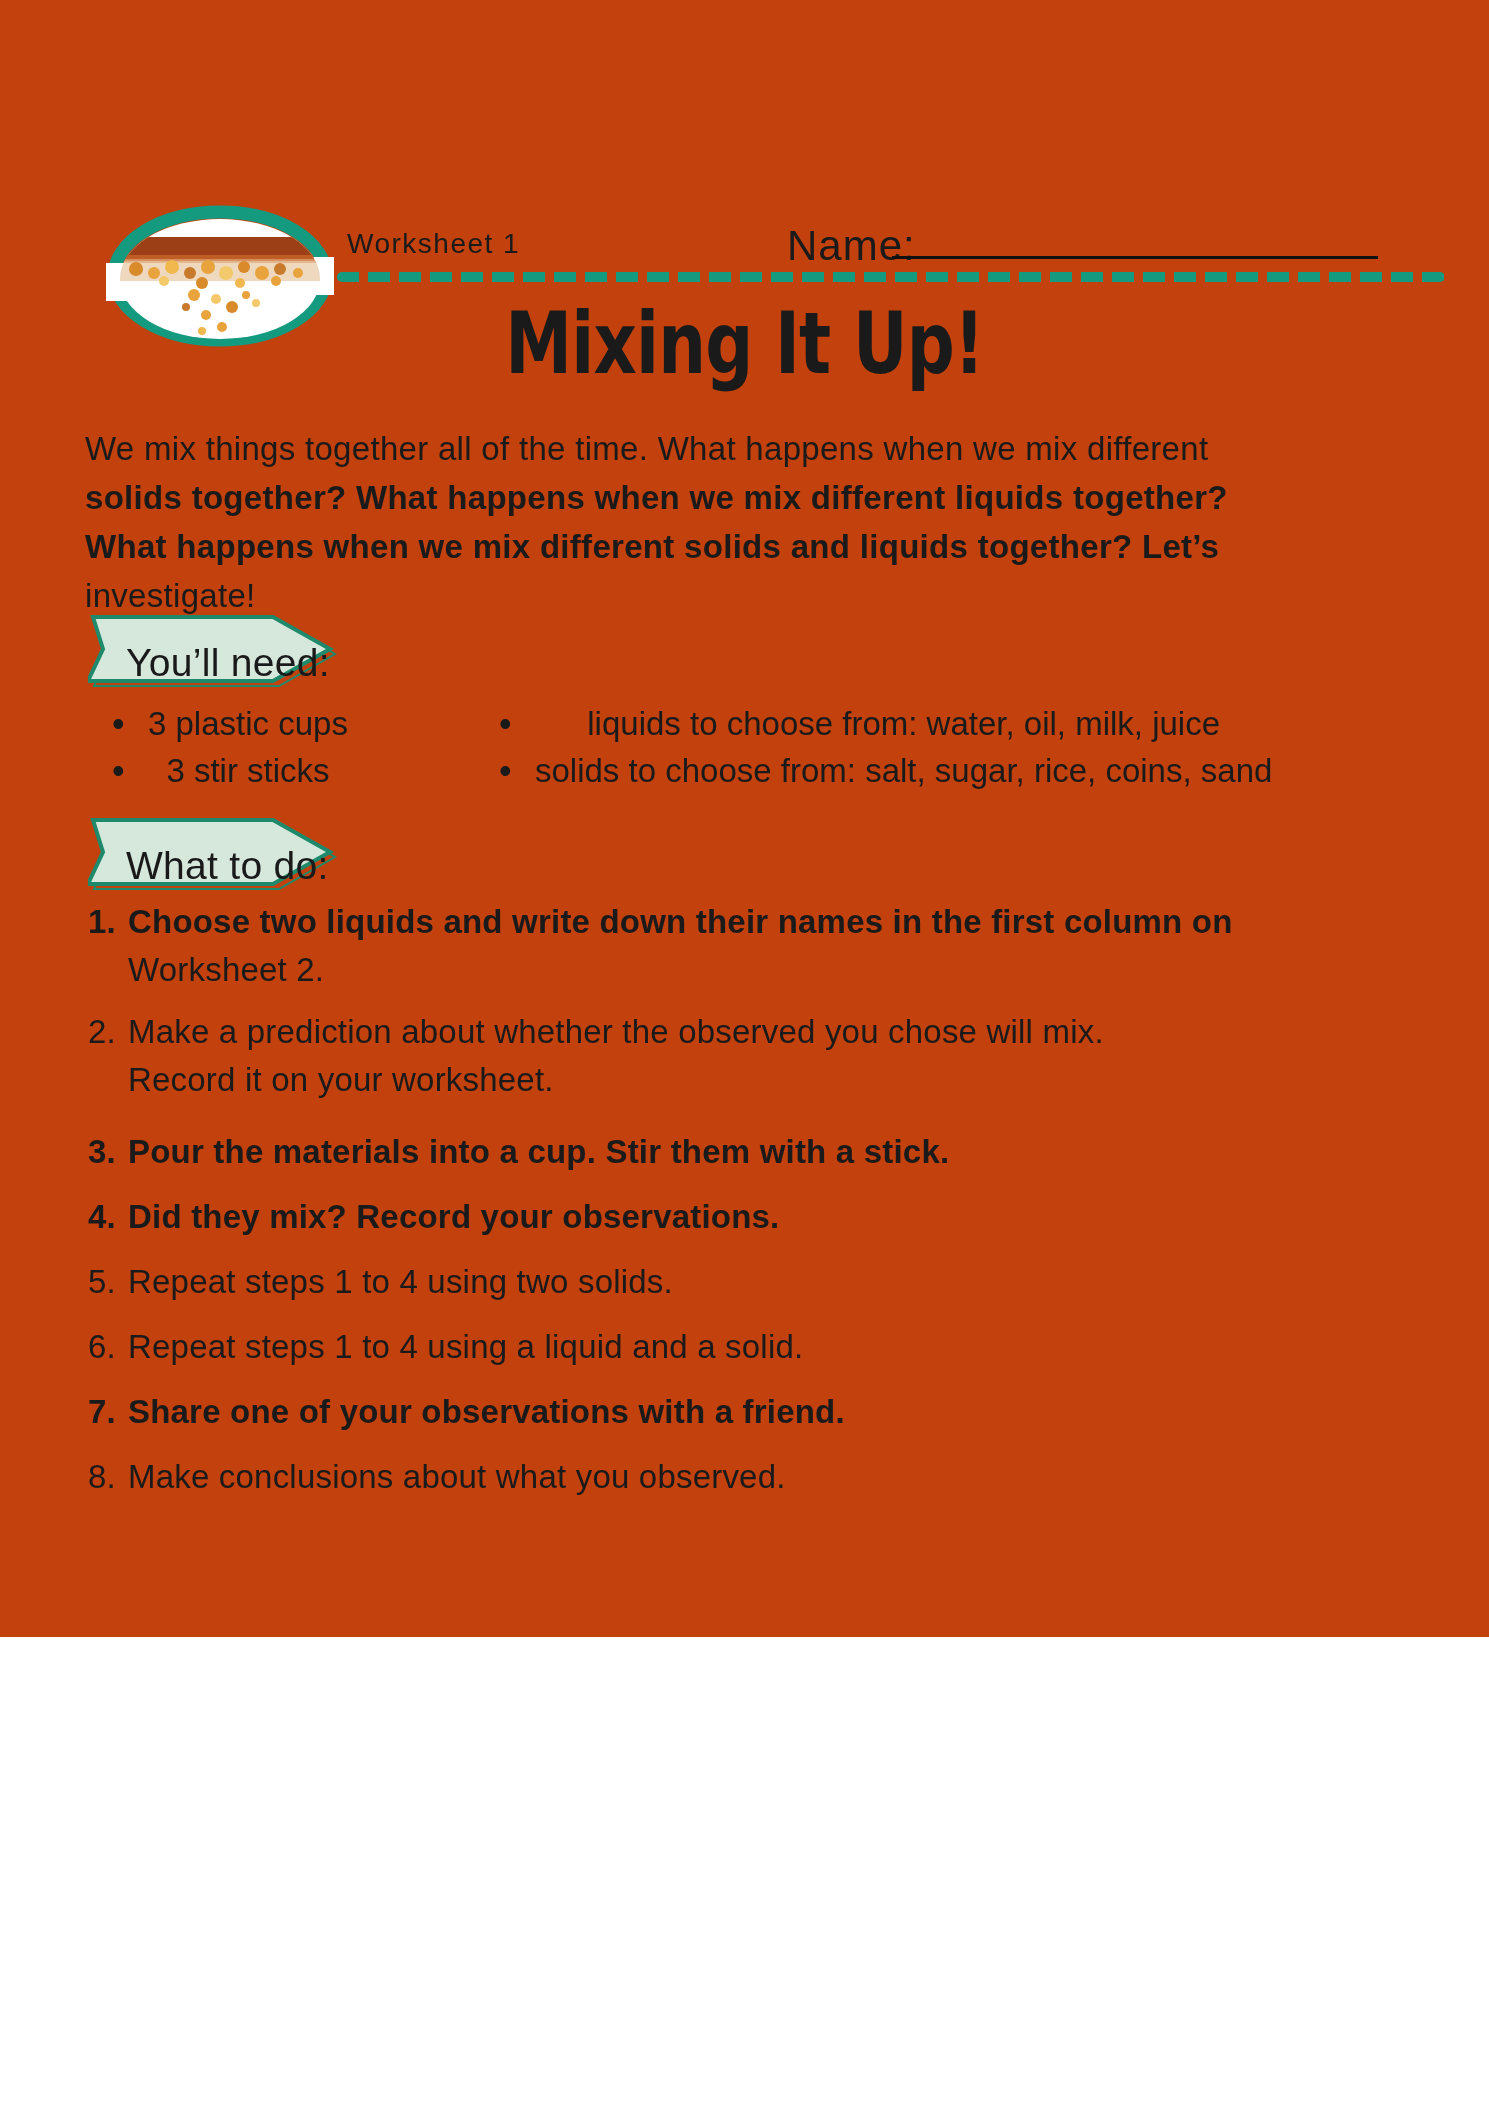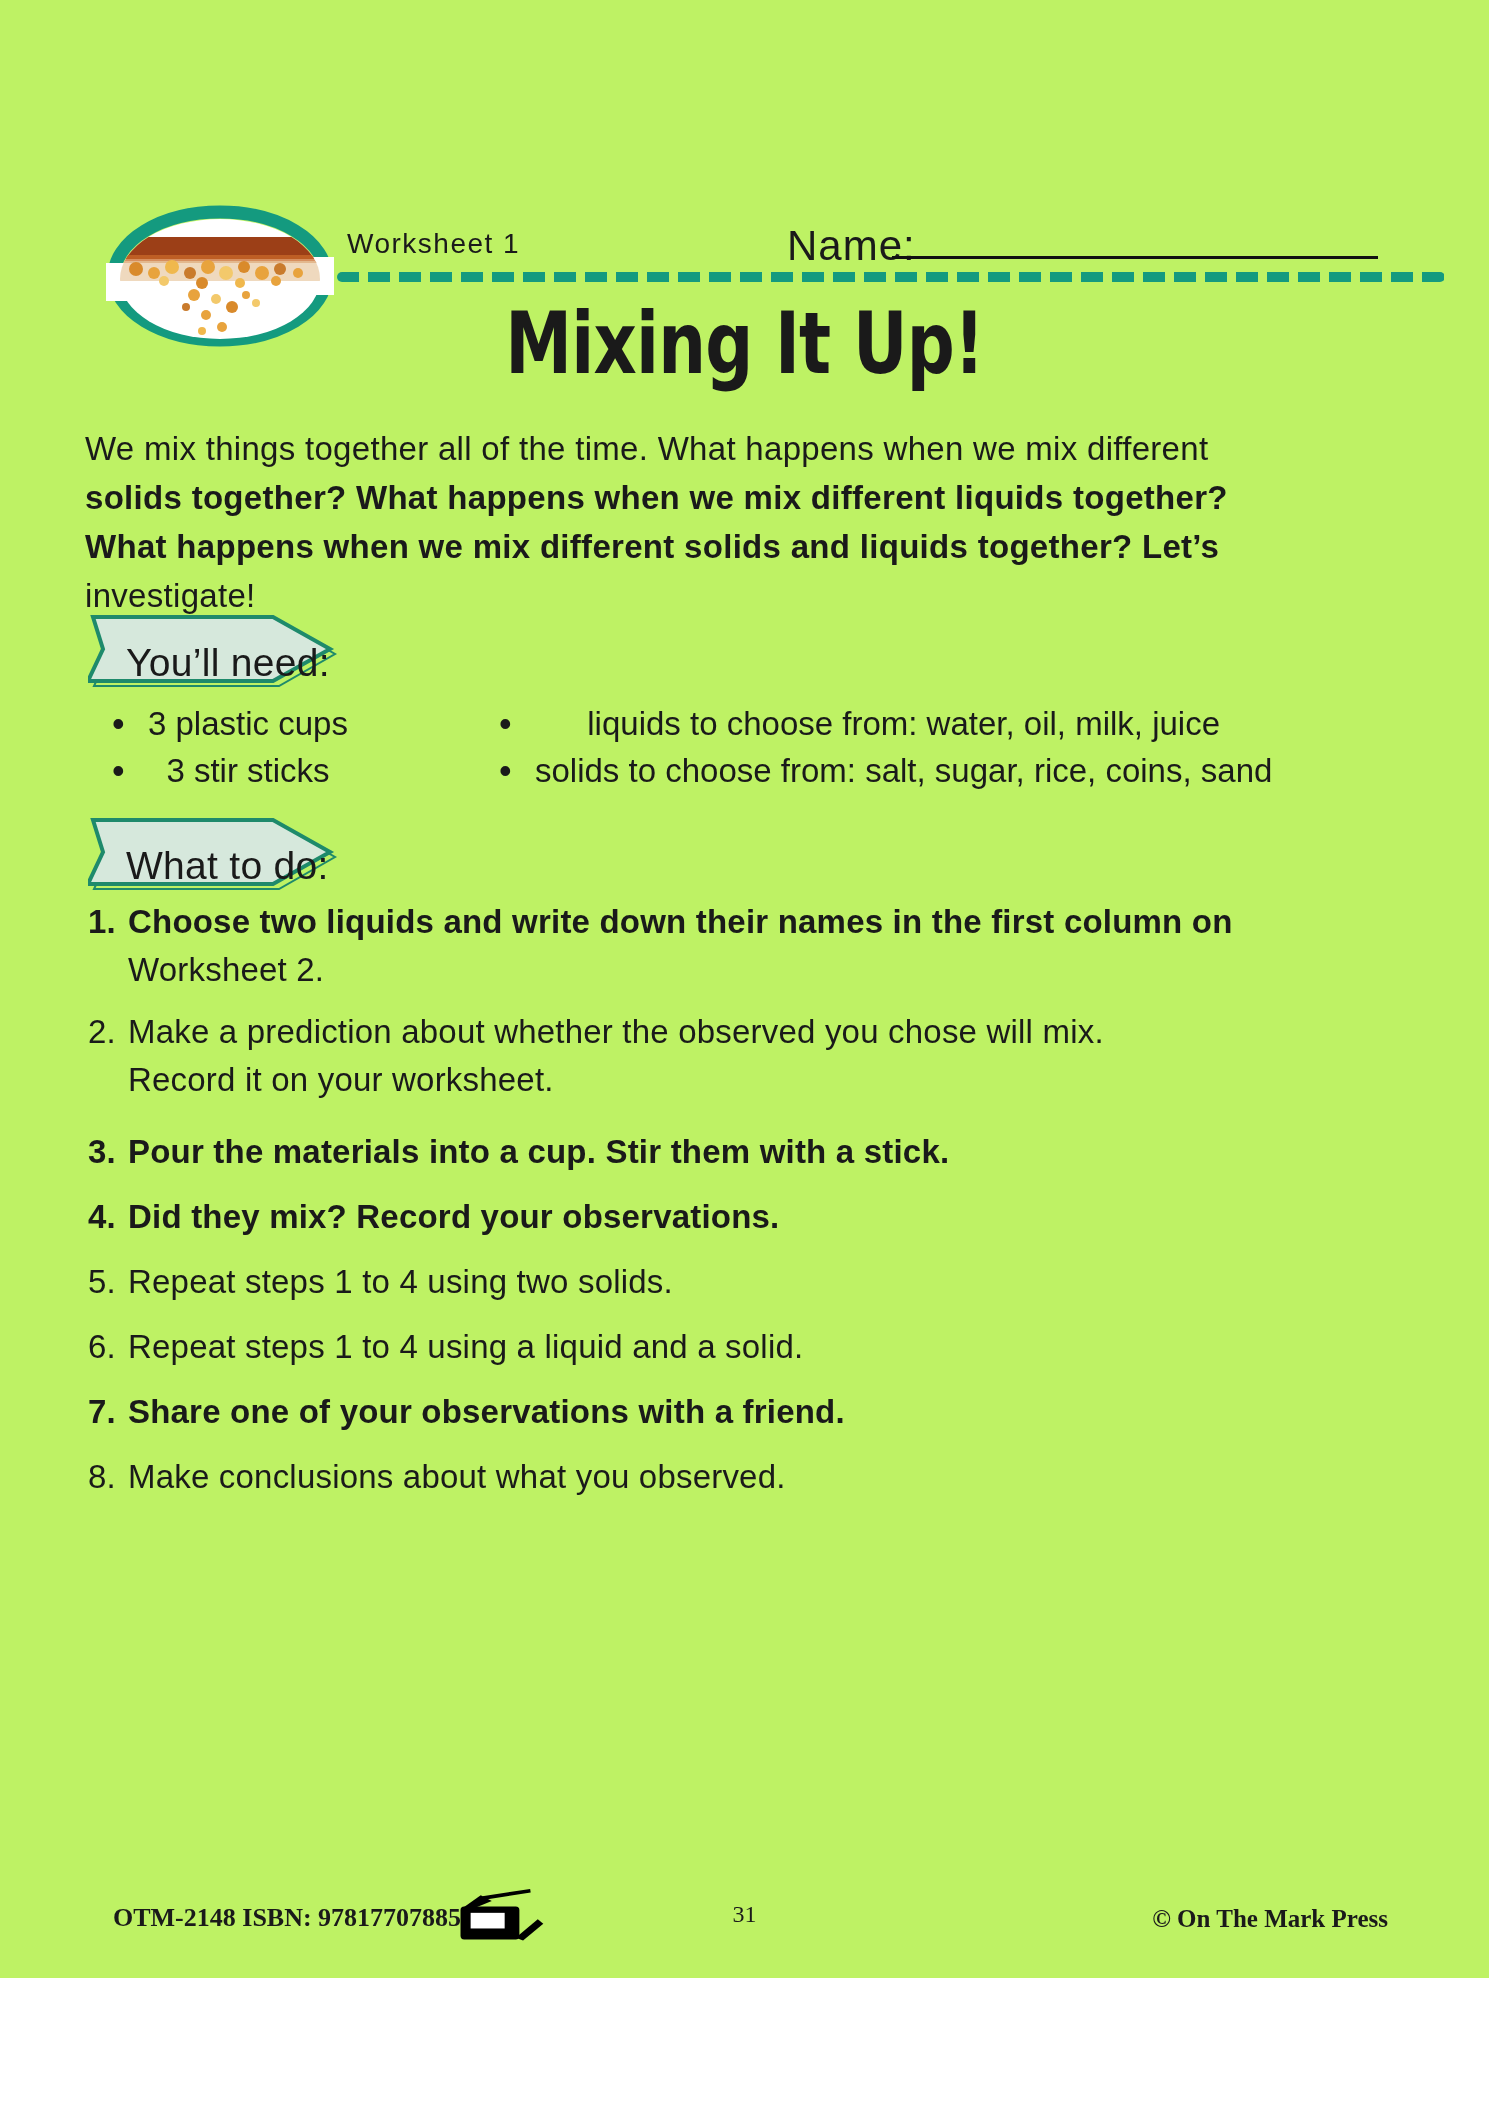--- a/index.html
+++ b/index.html
@@ -5,22 +5,22 @@
   :root{
     --teal:#149a7f;
     --badge-fill:#d6e8dc;
     --badge-border:#1e8a6b;
     --ink:#1a1a1a;
   }
   html,body{margin:0;padding:0;background:#ffffff;}
   .page{
     position:relative;
     width:1489px;
-    height:1978px;
-    background:#bef264;
+    height:1637px;
+    background:#c2410c;
     font-family:"Liberation Sans",sans-serif;
     color:var(--ink);
     overflow:hidden;
   }
   
   .logo{position:absolute;left:106px;top:203px;width:228px;height:148px;}
   .worksheet-label{
     position:absolute;left:347px;top:228px;
     font-size:28px;letter-spacing:1.5px;
   }

